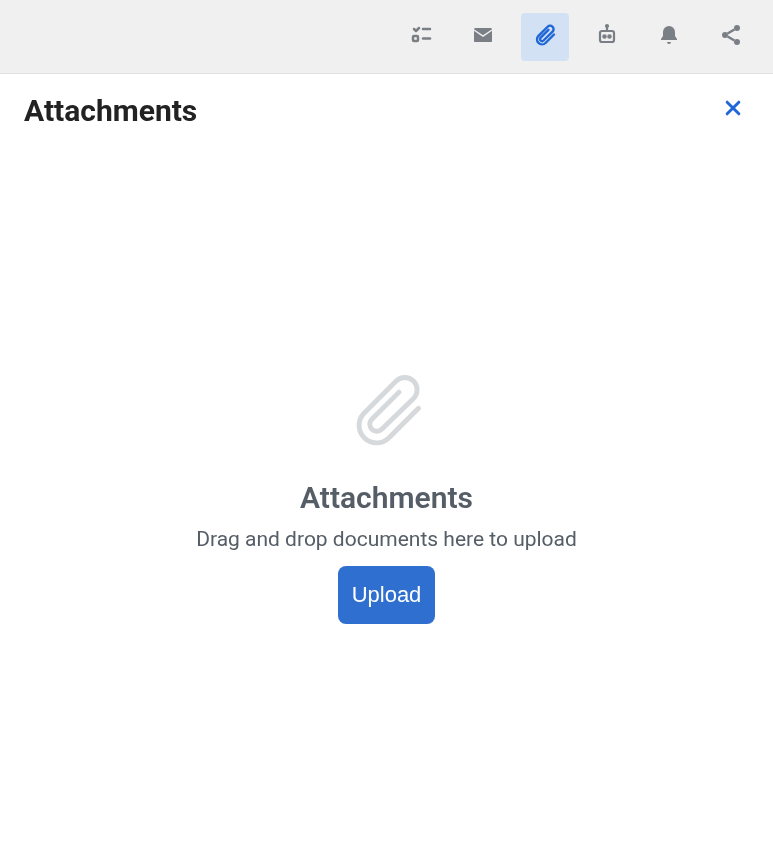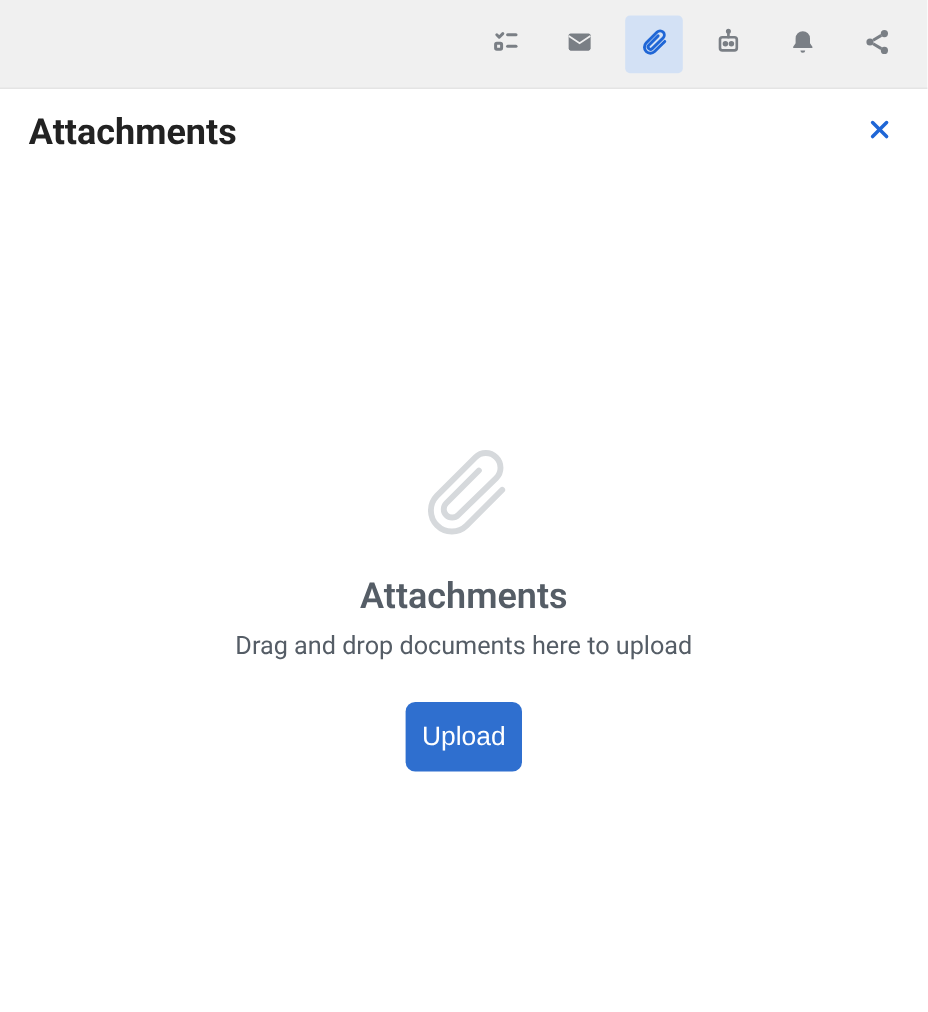--- a/index.html
+++ b/index.html
@@ -76,21 +76,21 @@
     }
     .empty-title {
       font-size: 30px;
       font-weight: 600;
       color: #555d66;
       margin-bottom: 12px;
     }
     .empty-subtitle {
       font-size: 21px;
       color: #555d66;
-      margin-bottom: 34px;
+      margin-bottom: 15px;
       text-align: center;
     }
     .upload-btn {
       background: #2f6fcf;
       color: #ffffff;
       border: none;
       font-size: 22px;
       font-weight: 500;
       padding: 16px 14px;
       border-radius: 8px;

